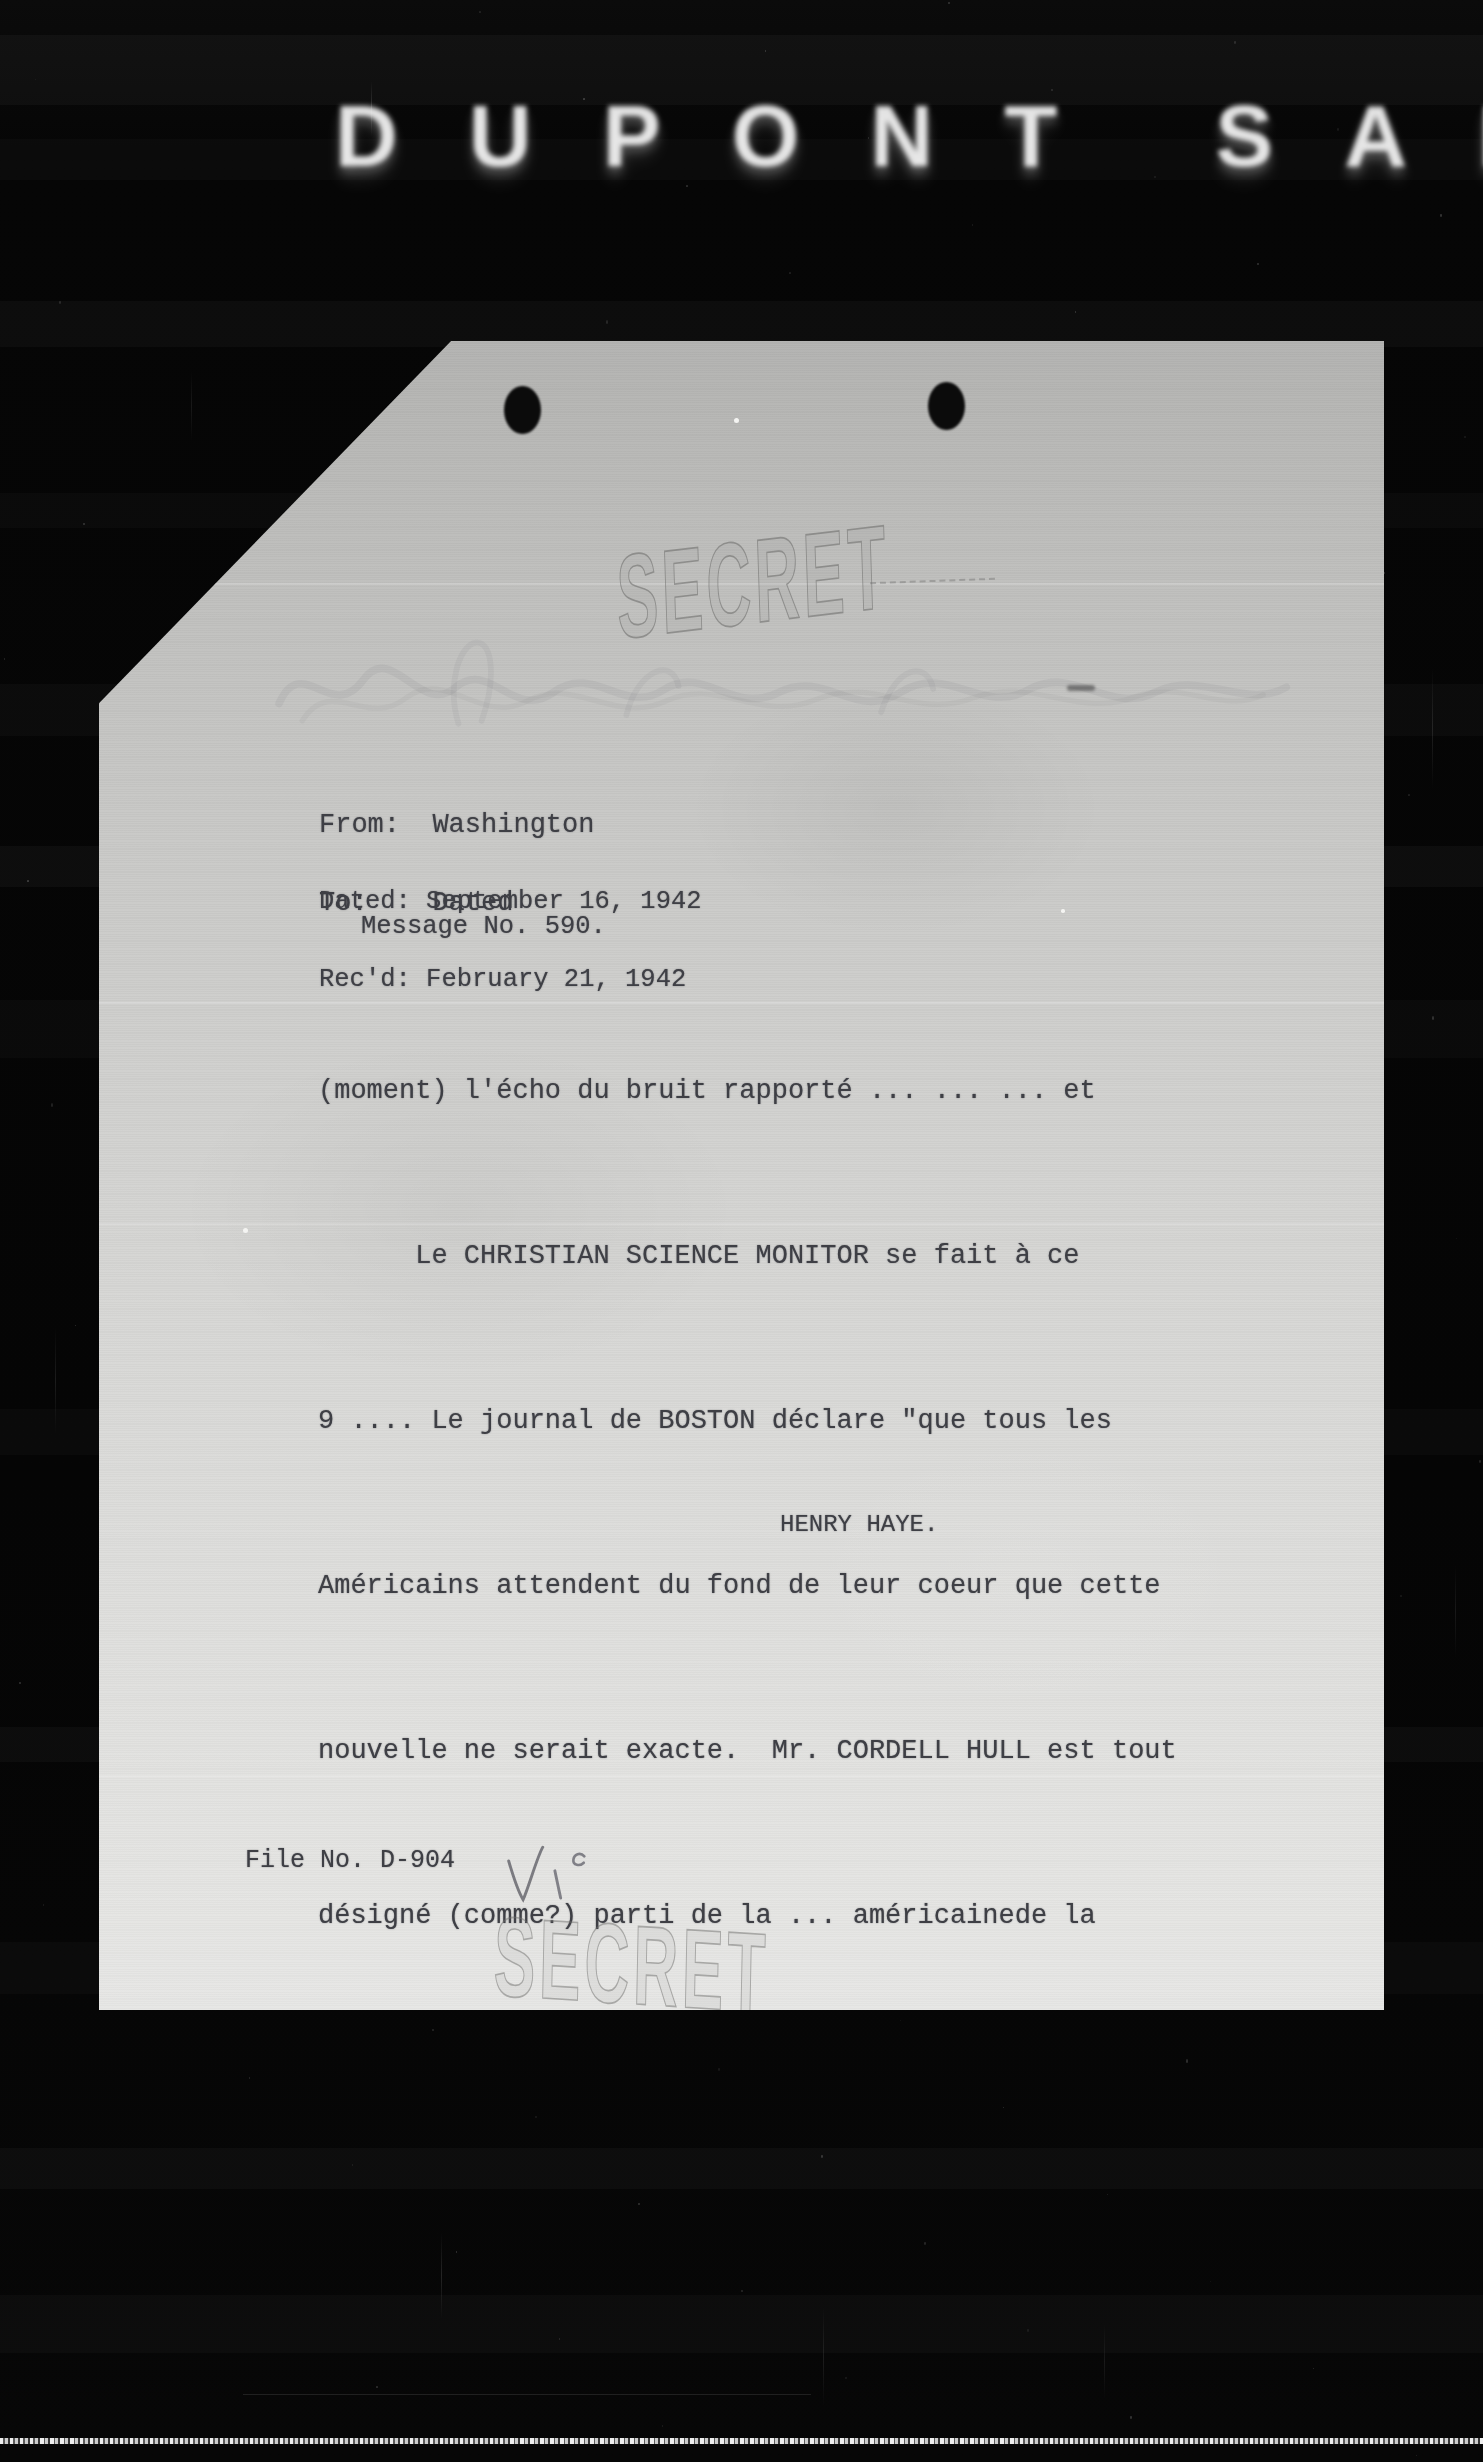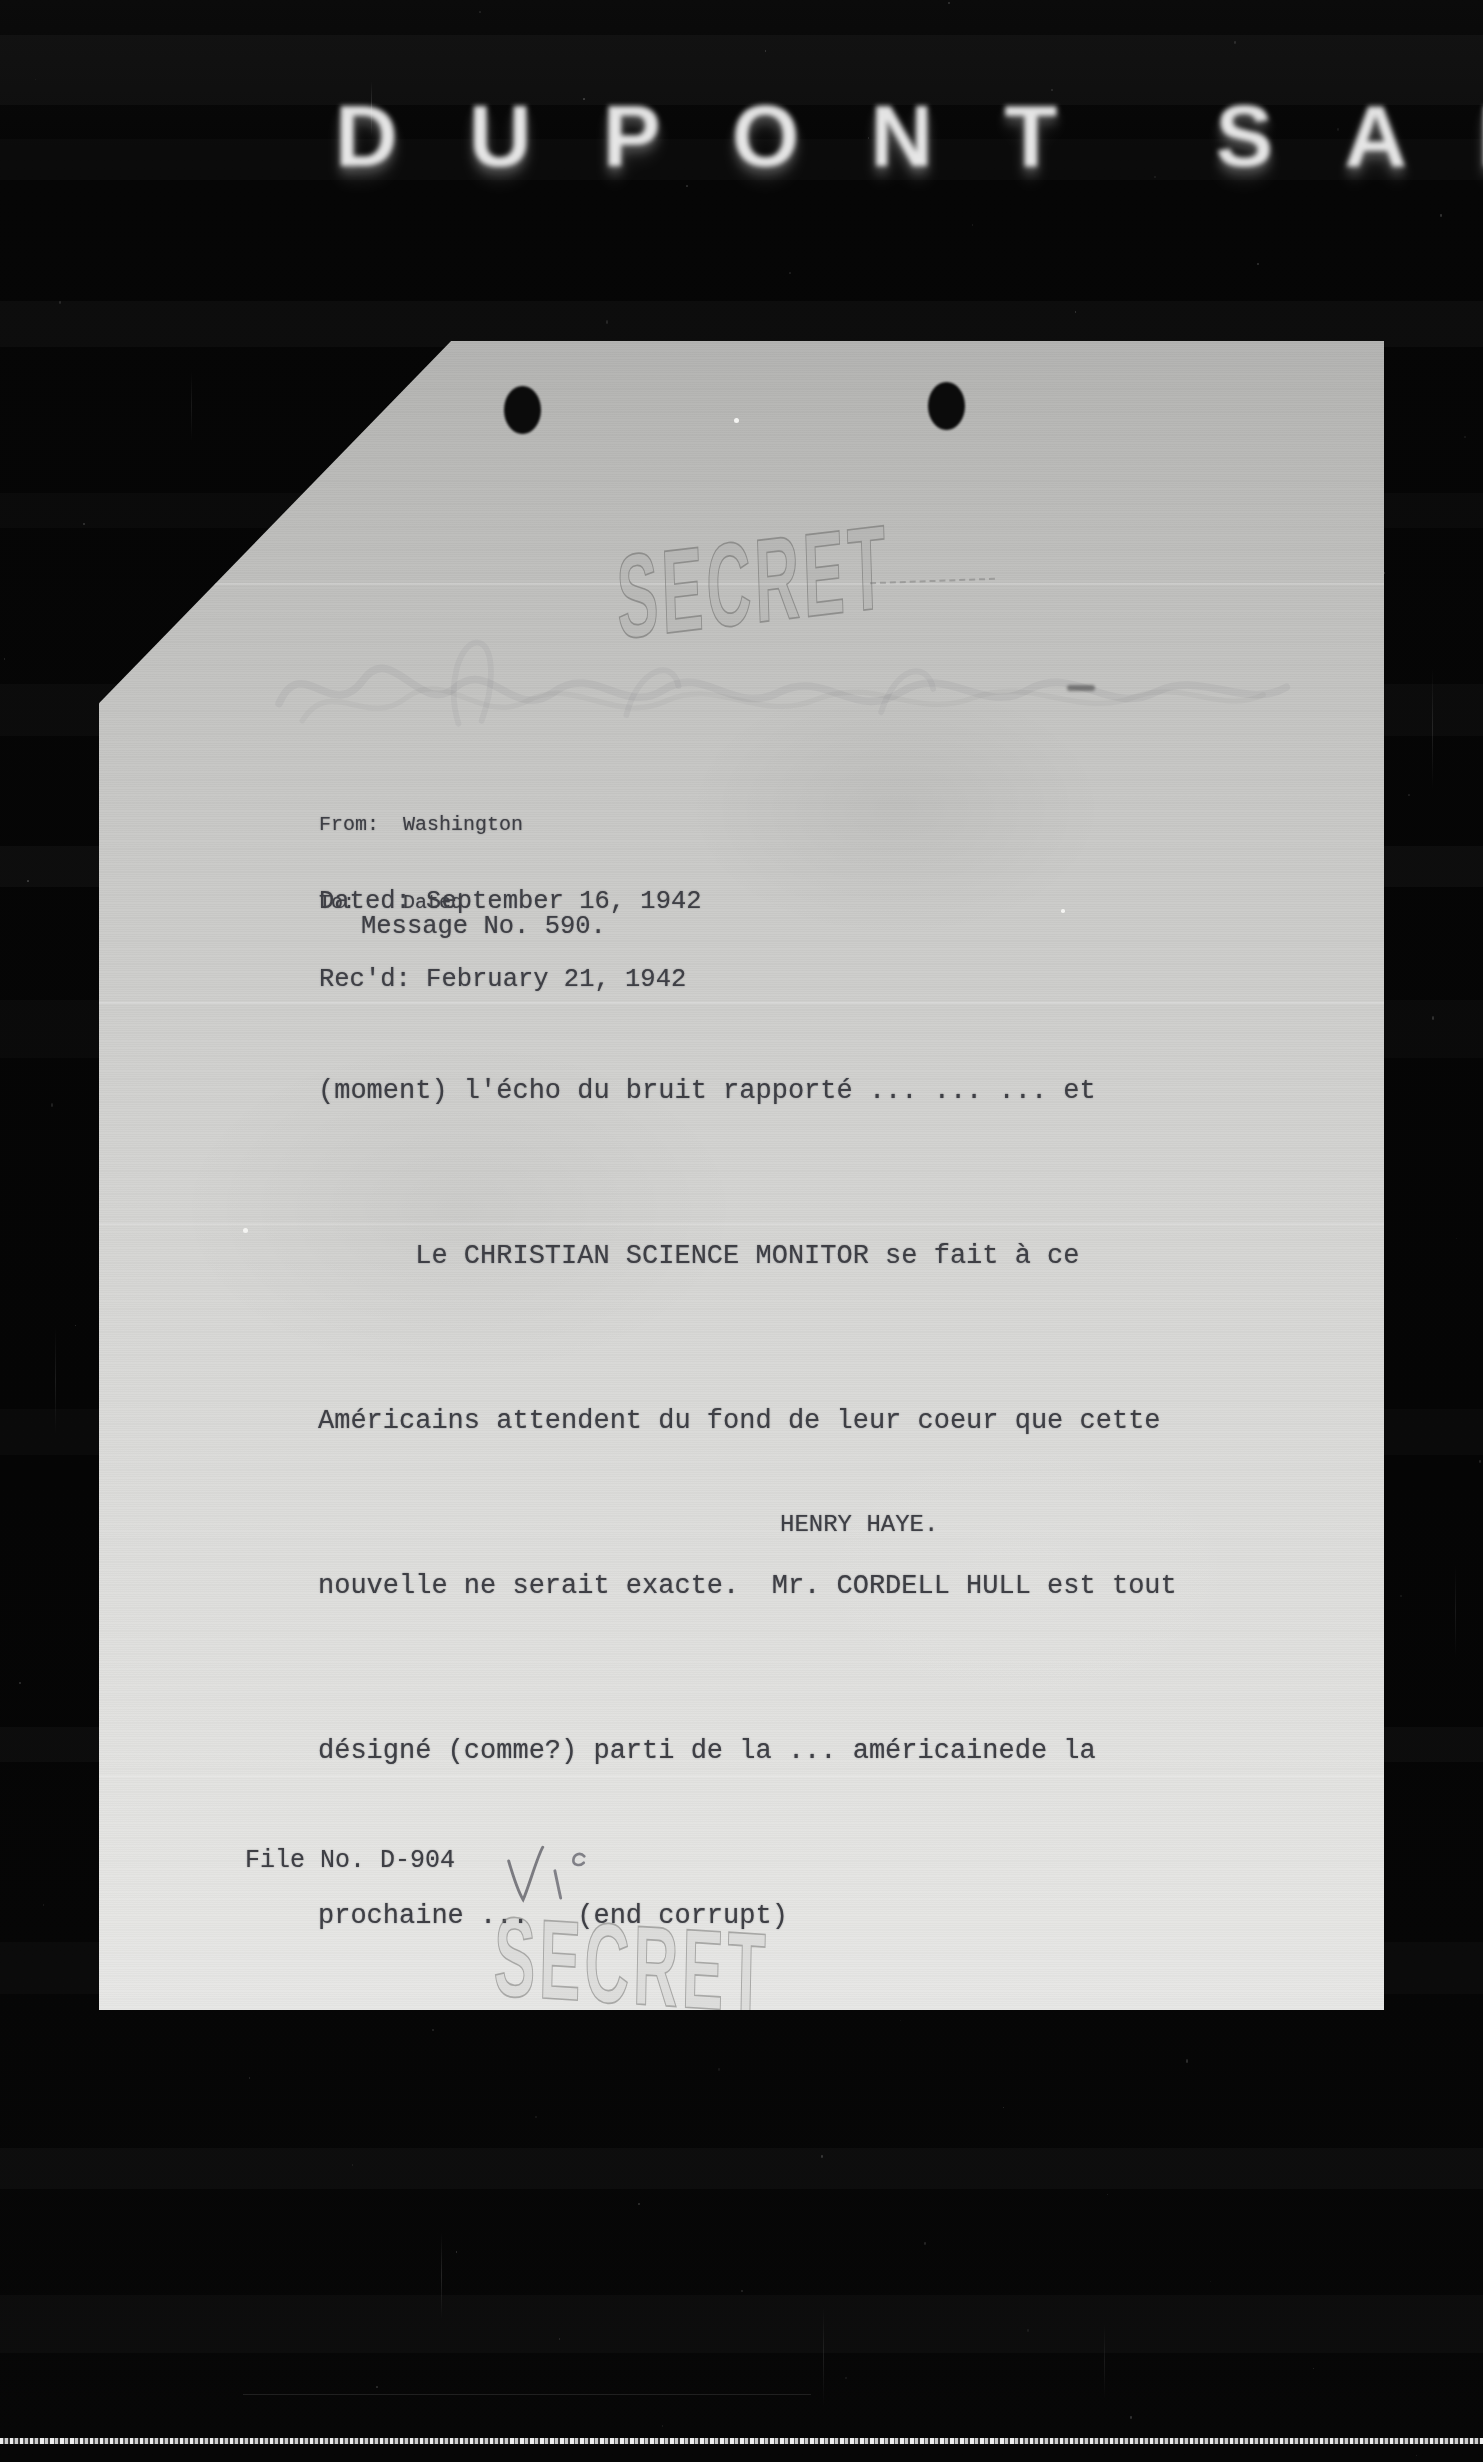--- a/index.html
+++ b/index.html
@@ -40,21 +40,21 @@
   .hole{position:absolute;background:#0b0b0b;border-radius:50%;filter:blur(0.9px);}
   .hole-left{left:405px;top:45px;width:37px;height:48px;}
   .hole-right{left:829px;top:41px;width:37px;height:48px;}
 
   .scanline{position:absolute;left:0;width:100%;height:1.7px;background:rgba(255,255,255,.2);}
 
   
   .typed{position:absolute;font-family:"Liberation Mono","DejaVu Sans Mono",monospace;
     color:#3e3f45;white-space:pre;filter:blur(0.3px);
     text-shadow:0 0 1.4px rgba(62,63,69,.65);}
-  .header-block{left:220px;top:419px;font-size:20px;line-height:26px;}
+  .header-block{left:220px;top:419px;font-size:27px;line-height:26px;}
   .date-block{left:220px;top:496px;font-size:25.5px;line-height:26px;}
   .msg-no{left:262px;top:573px;font-size:25.5px;line-height:26px;}
   .body-block{left:219px;top:613px;font-size:27px;line-height:55px;}
   .signature{left:681px;top:1171px;font-size:24px;line-height:25.5px;}
   .exam-block{left:742px;top:1452px;font-size:25.5px;line-height:27px;}
   .file-no{left:146px;top:1507px;font-size:25px;line-height:26px;}
 
   
   .stamp{position:absolute;font-weight:700;line-height:1;white-space:nowrap;
     color:rgba(120,120,118,.07);
@@ -109,20 +109,21 @@
     <div class="typed date-block">
       <div>Dated: September 16, 1942</div>
       <div>Rec'd: February 21, 1942</div>
     </div>
 
     <div class="typed msg-no">Message No. 590.</div>
 
     <div class="typed body-block">
       <div>(moment) l'écho du bruit rapporté ... ... ... et</div>
       <div>      Le CHRISTIAN SCIENCE MONITOR se fait à ce</div>
+      <div>9 .... Le journal de BOSTON déclare "que tous les</div>
       <div>Américains attendent du fond de leur coeur que cette</div>
       <div>nouvelle ne serait exacte.  Mr. CORDELL HULL est tout</div>
       <div>désigné (comme?) parti de la ... américainede la</div>
       <div>prochaine ...   (end corrupt)</div>
     </div>
 
     <div class="typed signature">HENRY HAYE.</div>
 
 
     <div class="typed file-no">File No. D-904</div>

